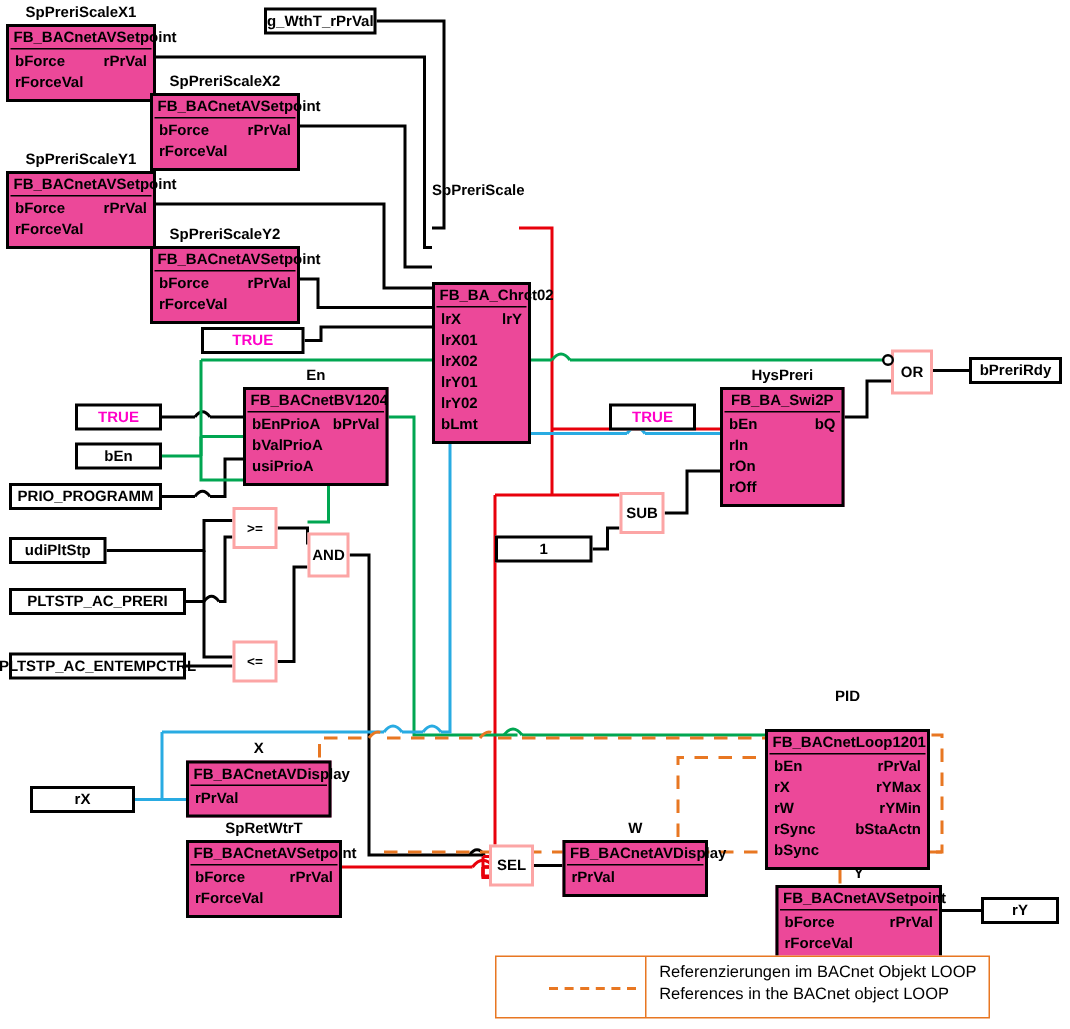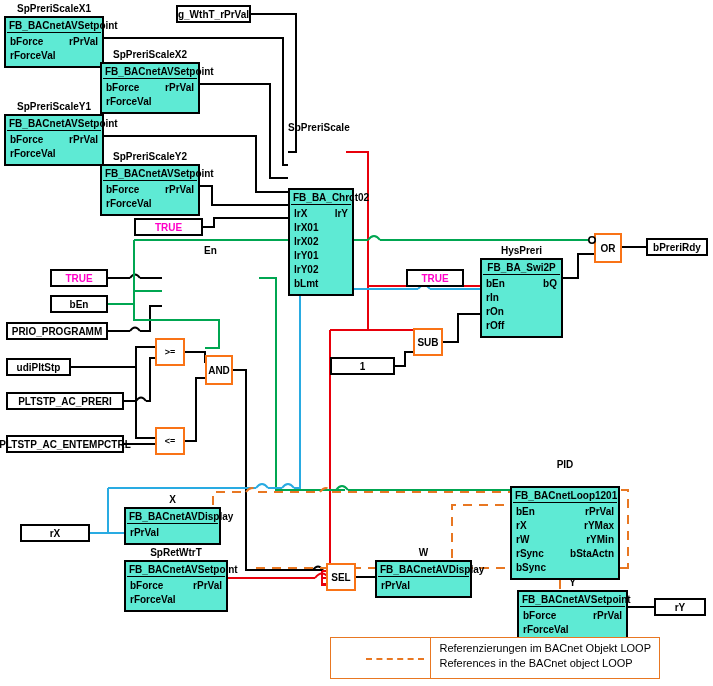--- a/index.html
+++ b/index.html
@@ -1,38 +1,38 @@
 <!DOCTYPE html>
 <html><head>
 <meta charset="utf-8">
 <style>
   html,body{margin:0;padding:0;background:#ffffff;}
   body{font-family:"Liberation Sans","DejaVu Sans",sans-serif;}
   #canvas{position:relative;width:713px;height:686px;background:#fff;overflow:hidden;}
   svg#wires{position:absolute;left:0;top:0;width:713px;height:686px;pointer-events:none;}
 
-  .fb{position:absolute;border:2px solid #000;background:#5eead4;box-sizing:border-box;z-index:3;}
+  .fb{position:absolute;border:2px solid #000;background:#ec4899;box-sizing:border-box;z-index:3;}
   .fb .fbtype{font-size:10px;font-weight:bold;color:#000;text-align:center;
                border-bottom:1px solid #000;padding:1px 2px 1px 2px;line-height:11px;
                margin:1px 1px 0 1px;white-space:nowrap;}
   .fb .pins{position:relative;padding:2px 4px 3px 4px;}
   .fb .pinrow{display:flex;justify-content:space-between;font-size:10px;
               font-weight:bold;line-height:14px;white-space:nowrap;}
   .fb .pinrow .l{text-align:left;}
   .fb .pinrow .r{text-align:right;}
 
   .fbname{position:absolute;font-size:10px;font-weight:bold;color:#000;
           text-align:center;z-index:4;white-space:nowrap;}
 
   .vbox{position:absolute;border:2px solid #000;background:#fff;box-sizing:border-box;
         font-size:10px;font-weight:bold;color:#000;display:flex;align-items:center;
         justify-content:center;z-index:3;white-space:nowrap;}
   .vbox.true{color:#ff00c8;}
 
-  .op{position:absolute;border:2px solid #f97316;background:#fff;box-sizing:border-box;
+  .op{position:absolute;border:2px solid #fca5a5;background:#fff;box-sizing:border-box;
       font-size:10px;font-weight:bold;color:#000;display:flex;align-items:center;
       justify-content:center;z-index:3;}
   .op.small{font-size:9px;}
 
   .legend{position:absolute;border:1px solid #E87722;box-sizing:border-box;
           display:flex;align-items:stretch;z-index:5;background:#fff;}
   .legend .swatch{width:78px;border-right:1px solid #E87722;position:relative;}
   .legend .swatch i{position:absolute;left:6px;right:6px;top:50%;
         border-top:2px dashed #E87722;}
   .legend .txt{padding:3px 8px 3px 8px;}
@@ -256,20 +256,37 @@
           <span class="r"></span>
         </div>
       <div class="pinrow">
           <span class="l">bLmt</span>
           <span class="r"></span>
         </div>
     </div>
   </div>
 
   <div class="fbname" style="left:162px;top:245px;width:97px;">En</div>
+  <div class="fb" style="left:162px;top:258px;width:97px;">
+    <div class="fbtype">FB_BACnetBV1204</div>
+    <div class="pins">
+      <div class="pinrow">
+          <span class="l">bEnPrioA</span>
+          <span class="r">bPrVal</span>
+        </div>
+      <div class="pinrow">
+          <span class="l">bValPrioA</span>
+          <span class="r"></span>
+        </div>
+      <div class="pinrow">
+          <span class="l">usiPrioA</span>
+          <span class="r"></span>
+        </div>
+    </div>
+  </div>
 
   <div class="fbname" style="left:480px;top:245px;width:83px;">HysPreri</div>
   <div class="fb" style="left:480px;top:258px;width:83px;">
     <div class="fbtype">FB_BA_Swi2P</div>
     <div class="pins">
       <div class="pinrow">
           <span class="l">bEn</span>
           <span class="r">bQ</span>
         </div>
       <div class="pinrow">

